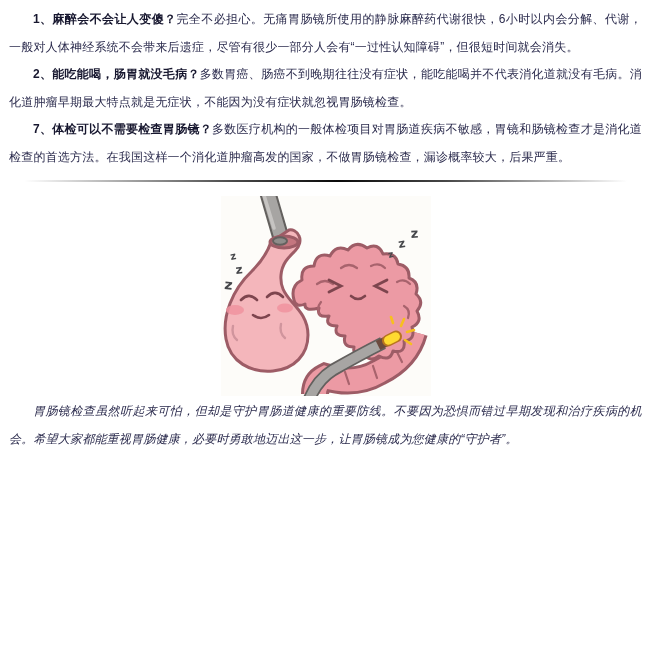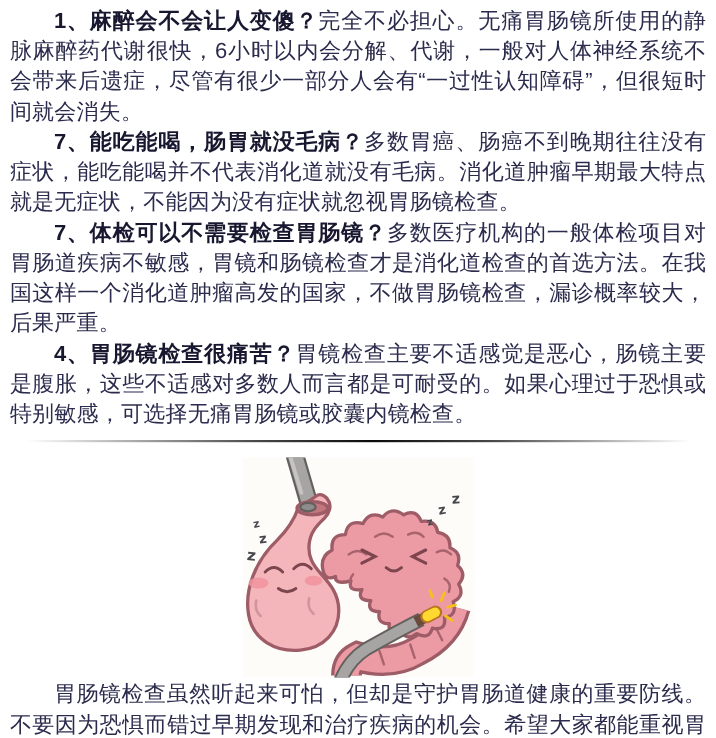--- a/index.html
+++ b/index.html
@@ -11,21 +11,21 @@
     width: 651px;
     height: 671px;
     overflow: hidden;
     font-family: "Liberation Sans", "DejaVu Sans", sans-serif;
   }
   .article {
     padding: 6px 9px 0 9px;
   }
   .para {
     margin: 0;
-    font-size: 20px;
+    font-size: 12px;
     line-height: 27.5px;
     color: #2b2b4d;
     text-align: justify;
     text-indent: 2em;
     letter-spacing: 0.2px;
   }
   .para b {
     font-weight: 700;
     color: #17172f;
   }
@@ -41,34 +41,33 @@
     height: 200px;
     margin: 14px auto 0 auto;
     background: #fdfcf9;
   }
   .figure svg { display: block; }
   .sleep-z {
     font-family: "DejaVu Sans", sans-serif;
     font-weight: 700;
     fill: #46474b;
   }
-  .closing { margin-top: 2px; }
+  .closing { margin-top: 2px; font-style: italic; }
 </style>
 </head>
 <body>
 
 <div class="article">
 
   <p class="para"><b>1、麻醉会不会让人变傻？</b><span>完全不必担心。无痛胃肠镜所使用的静脉麻醉药代谢很快，6小时以内会分解、代谢，一般对人体神经系统不会带来后遗症，尽管有很少一部分人会有“一过性认知障碍”，但很短时间就会消失。</span></p>
 
-  <p class="para"><b>7、能吃能喝，肠胃就没毛病？</b><span>多数胃癌、肠癌不到晚期往往没有症状，能吃能喝并不代表消化道就没有毛病。消化道肿瘤早期最大特点就是无症状，不能因为没有症状就忽视胃肠镜检查。</span></p>
+  <p class="para"><b>2、能吃能喝，肠胃就没毛病？</b><span>多数胃癌、肠癌不到晚期往往没有症状，能吃能喝并不代表消化道就没有毛病。消化道肿瘤早期最大特点就是无症状，不能因为没有症状就忽视胃肠镜检查。</span></p>
 
   <p class="para"><b>7、体检可以不需要检查胃肠镜？</b><span>多数医疗机构的一般体检项目对胃肠道疾病不敏感，胃镜和肠镜检查才是消化道检查的首选方法。在我国这样一个消化道肿瘤高发的国家，不做胃肠镜检查，漏诊概率较大，后果严重。</span></p>
 
-  <p class="para"><b>4、胃肠镜检查很痛苦？</b><span>胃镜检查主要不适感觉是恶心，肠镜主要是腹胀，这些不适感对多数人而言都是可耐受的。如果心理过于恐惧或特别敏感，可选择无痛胃肠镜或胶囊内镜检查。</span></p>
 
   <div class="divider"></div>
 
   <div class="figure">
     <svg width="210" height="200" viewBox="0 0 210 200">
 
       <g>
         <path d="M 46 -6 L 60 42" stroke="#63605e" stroke-width="17" fill="none"></path>
         <path d="M 46 -6 L 60 42" stroke="#a7a5a3" stroke-width="13" fill="none"></path>
         <path d="M 42 -4 L 53 32" stroke="#c6c4c2" stroke-width="3.5" fill="none" stroke-linecap="round"></path>

